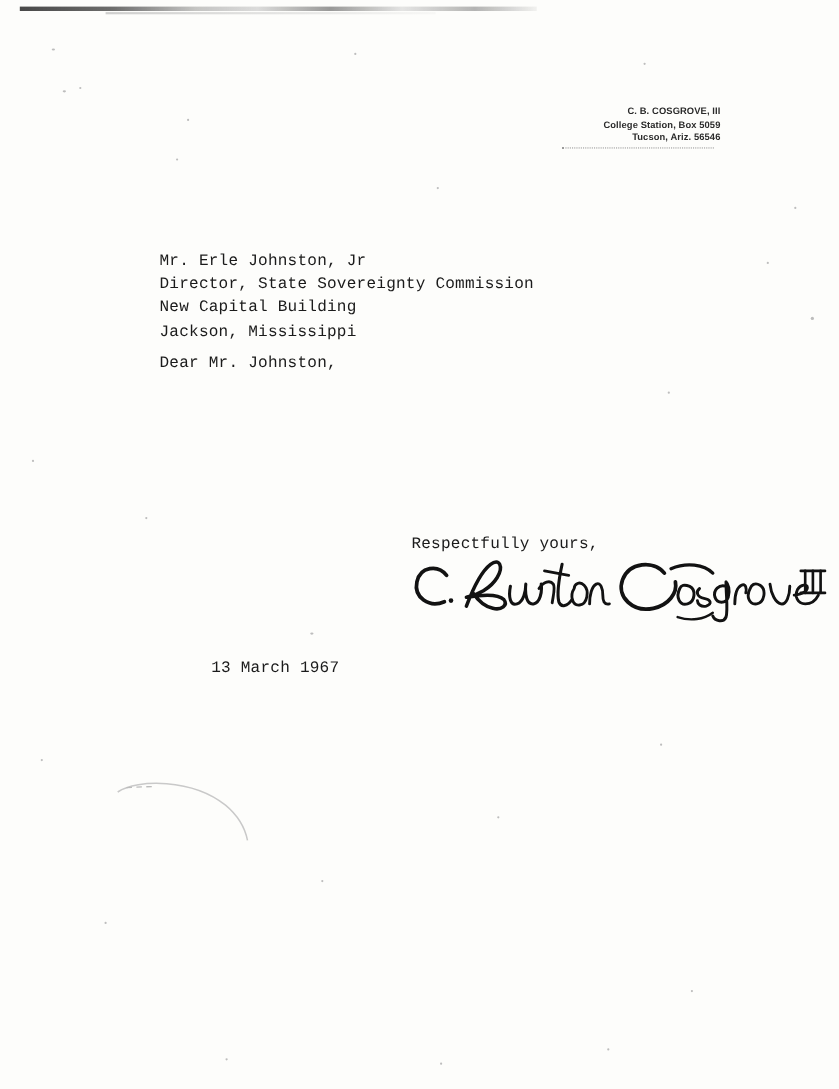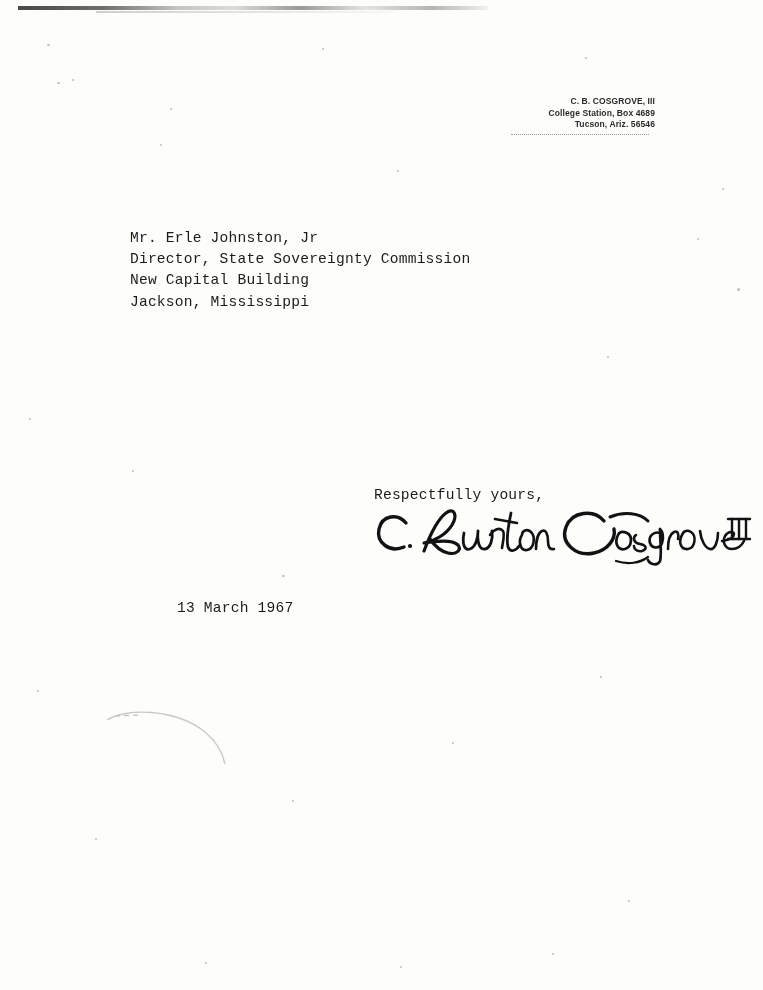--- a/index.html
+++ b/index.html
@@ -72,21 +72,21 @@
   .letterhead .lh-rule {
     margin-top: 3px;
     border-top: 1px dotted #9a9a9a;
     width: 138px;
     margin-left: auto;
     margin-right: auto;
   }
 
   .body-text {
     position: absolute;
-    left: 130px;
+    left: 145px;
     font-size: 14.6px;
     line-height: 21.2px;
     letter-spacing: 0.2px;
     white-space: pre;
     color: #1b1b1b;
   }
 
   .addressee { top: 228px; }
   .salutation { top: 321px; }
   .para { top: 367px; }
@@ -143,30 +143,31 @@
   <div class="speck" style="top:742px;left:452px;width:2px;height:2px;"></div>
   <div class="speck" style="top:800px;left:292px;width:2px;height:2px;"></div>
   <div class="speck" style="top:838px;left:95px;width:2px;height:2px;"></div>
   <div class="speck" style="top:900px;left:628px;width:2px;height:2px;"></div>
   <div class="speck" style="top:962px;left:205px;width:2px;height:2px;"></div>
   <div class="speck" style="top:966px;left:400px;width:2px;height:2px;"></div>
   <div class="speck" style="top:953px;left:552px;width:2px;height:2px;"></div>
 
   <div class="letterhead">
     <div>C. B. COSGROVE, III</div>
-    <div>College Station, Box 4689</div>
+    <div>College Station, Box 5059</div>
     <div>Tucson, Ariz. 56546</div>
     <div class="lh-rule"></div>
   </div>
 
   <div class="body-text addressee">Mr. Erle Johnston, Jr
 Director, State Sovereignty Commission
 New Capital Building
 Jackson, Mississippi</div>
 
+  <div class="body-text salutation">Dear Mr. Johnston,</div>
 
 
   <div class="body-text closing">Respectfully yours,</div>
 
   <div class="signature">
     <svg width="380" height="62" viewBox="0 0 380 62" fill="none" xmlns="http://www.w3.org/2000/svg">
       <g stroke="#121212" stroke-linecap="round" stroke-linejoin="round" fill="none">
 
         <path d="M34 18 C26 8, 10 10, 7 24 C4 38, 18 48, 32 42" stroke-width="3.4"></path>
         <circle cx="38" cy="41" r="2.1" fill="#121212" stroke="none"></circle>

